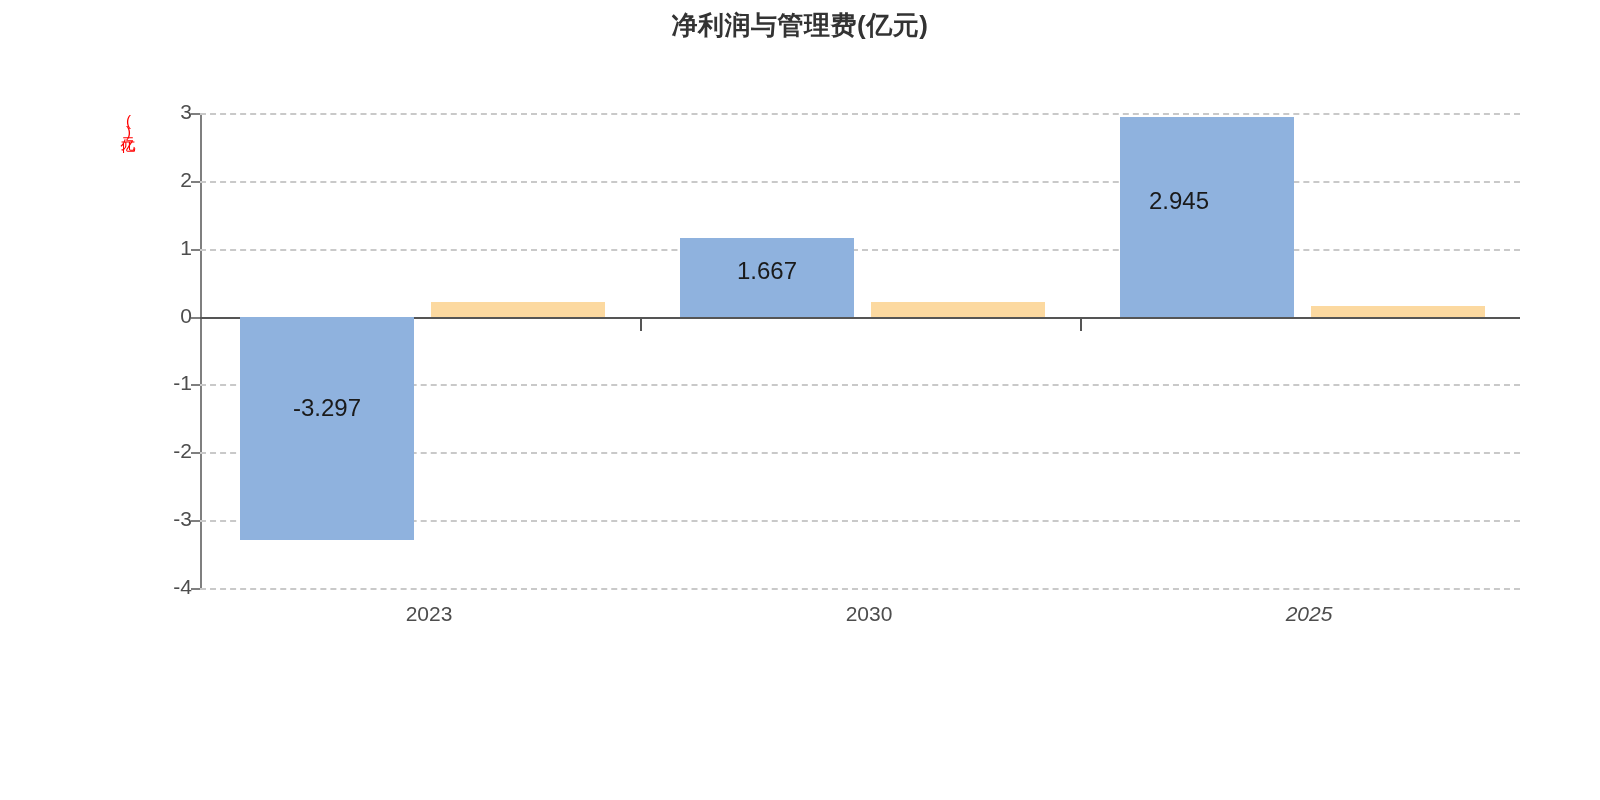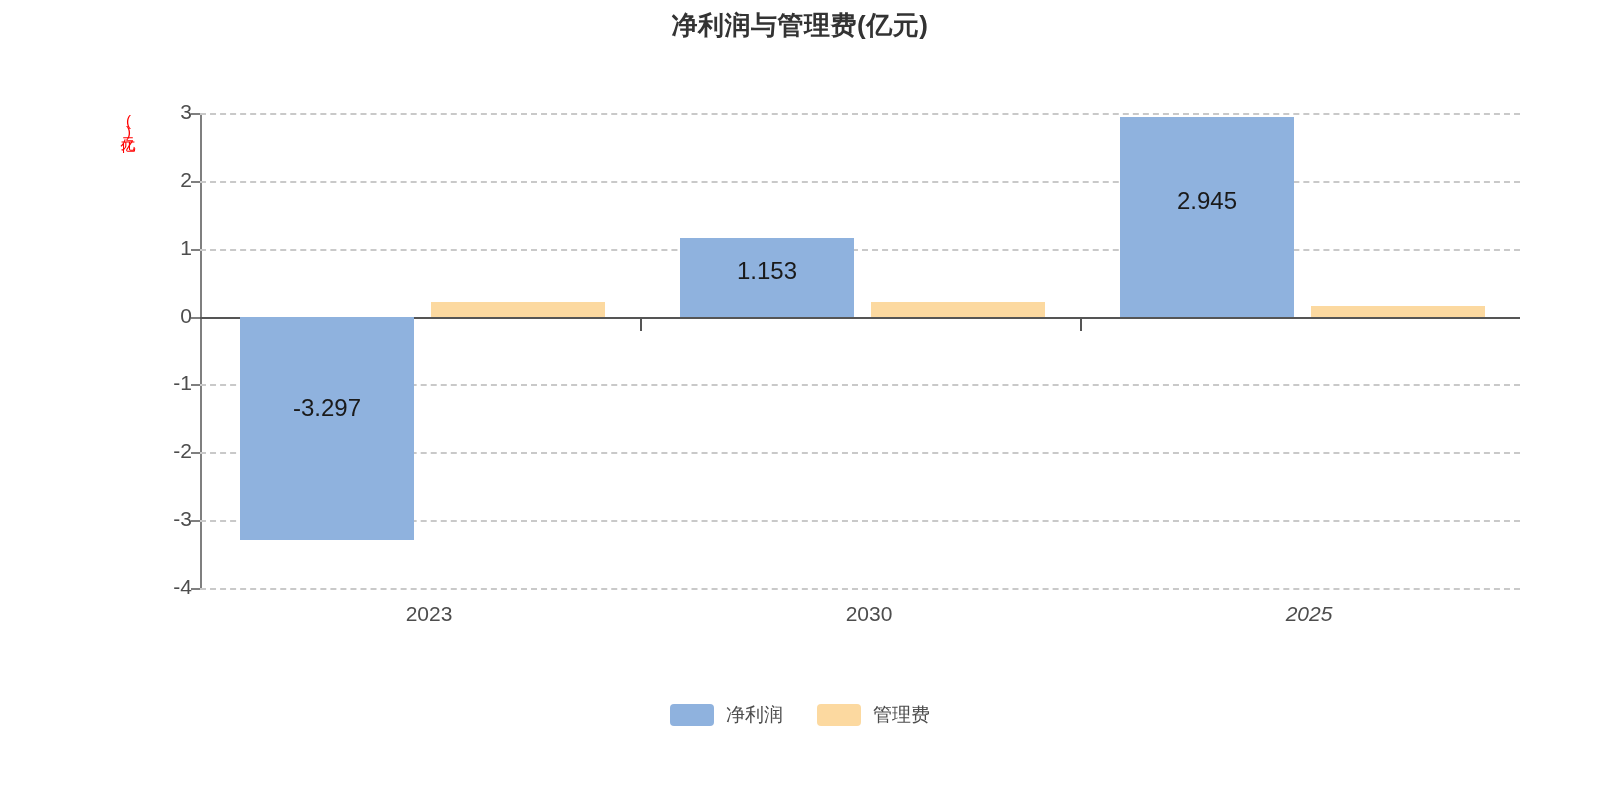--- a/index.html
+++ b/index.html
@@ -205,31 +205,21 @@
       <div class="x-tick" style="left: 640px; top: 316.571px;"></div>
       <div class="x-label" style="left: 832px;">2030</div>
       <div class="x-tick" style="left: 1080px; top: 316.571px;"></div>
       <div class="x-label" style="left: 1272px; font-style: italic;">2025</div>
     </div>
   <div id="bars-layer">
       <div class="bar profit" style="left: 240px; top: 316.571px; width: 174px; height: 223.725px;"></div>
       <div class="bar-label" style="left: 327px; top: 408.299px;">-3.297</div>
       <div class="bar expense" style="left: 431px; top: 301.643px; width: 174px; height: 14.9286px;"></div>
       <div class="bar profit" style="left: 680px; top: 238.332px; width: 174px; height: 78.2393px;"></div>
-      <div class="bar-label" style="left: 767px; top: 271.193px;">1.153</div>
+      <div class="bar-label" style="left: 767px; top: 271.193px;">1.667</div>
       <div class="bar expense" style="left: 871px; top: 301.643px; width: 174px; height: 14.9286px;"></div>
       <div class="bar profit" style="left: 1120px; top: 116.732px; width: 174px; height: 199.839px;"></div>
-      <div class="bar-label" style="left: 1207px; top: 200.665px;">2.945</div>
+      <div class="bar-label" style="left: 1179px; top: 200.665px;">2.945</div>
       <div class="bar expense" style="left: 1311px; top: 306.393px; width: 174px; height: 10.1786px;"></div>
     </div>
 
-  <div class="legend" id="legend-layer">
-      <div class="legend-item">
-        <span class="legend-swatch profit"></span>
-        <span class="legend-text">净利润</span>
-      </div>
-      <div class="legend-item">
-        <span class="legend-swatch expense"></span>
-        <span class="legend-text">管理费</span>
-      </div>
-    </div>
 
 </div>
 
 </body></html>

